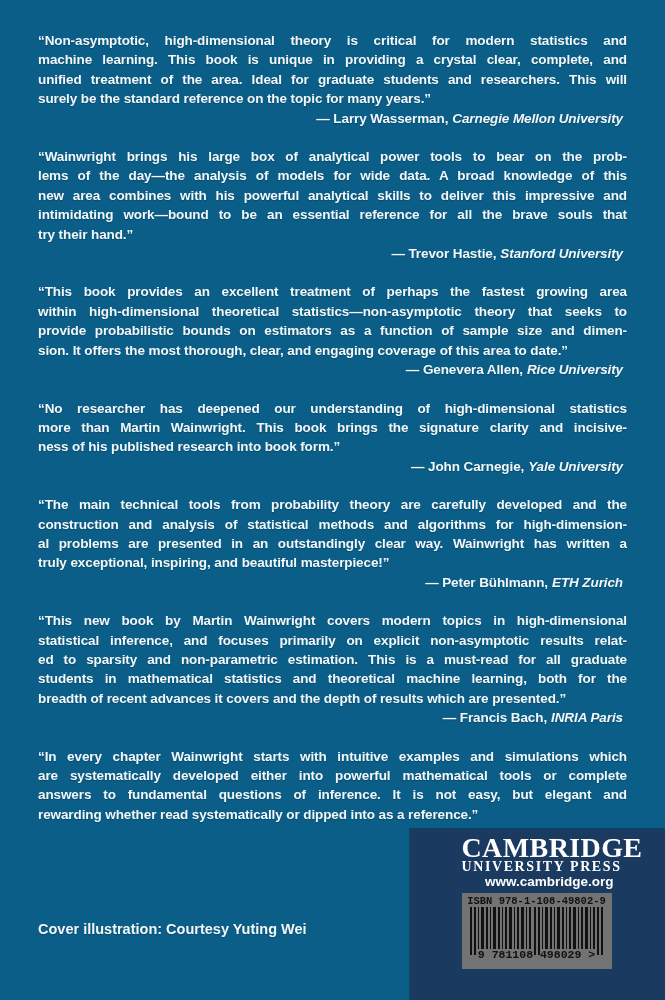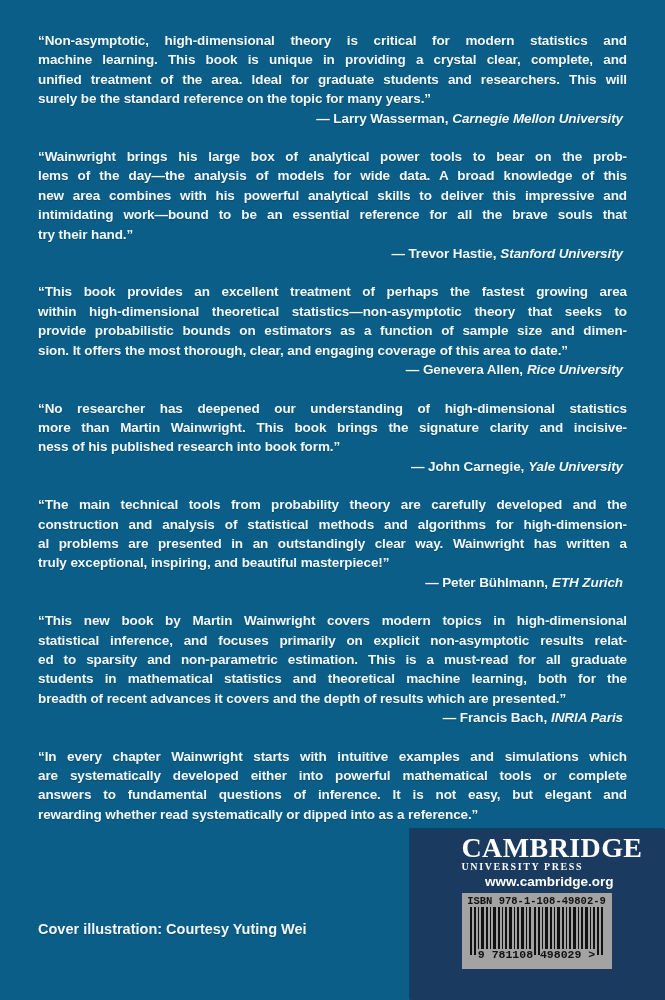--- a/index.html
+++ b/index.html
@@ -62,37 +62,37 @@
     font-size: 28px;
     line-height: 24px;
     letter-spacing: 0.4px;
     white-space: nowrap;
     text-align: center;
   }
   .pub-subname {
     color: #ffffff;
     font-family: "Liberation Serif", serif;
     font-weight: bold;
-    font-size: 10px;
+    font-size: 14px;
     line-height: 14px;
     letter-spacing: 1.6px;
     white-space: nowrap;
-    text-align: left;
+    text-align: right;
   }
   .pub-site {
     color: #ffffff;
     font-size: 13.5px;
     line-height: 16px;
     font-weight: bold;
     text-align: right;
   }
   .barcode-box {
     margin-top: 3px;
     width: 150px; height: 76px;
-    background: #a3a3a3;
+    background: #737373;
     overflow: hidden;
   }
   .isbn-label {
     color: #111111;
     font-family: "Liberation Mono", monospace;
     font-weight: bold;
     font-size: 10.5px;
     line-height: 12px;
     padding-top: 2px;
     text-align: center;

